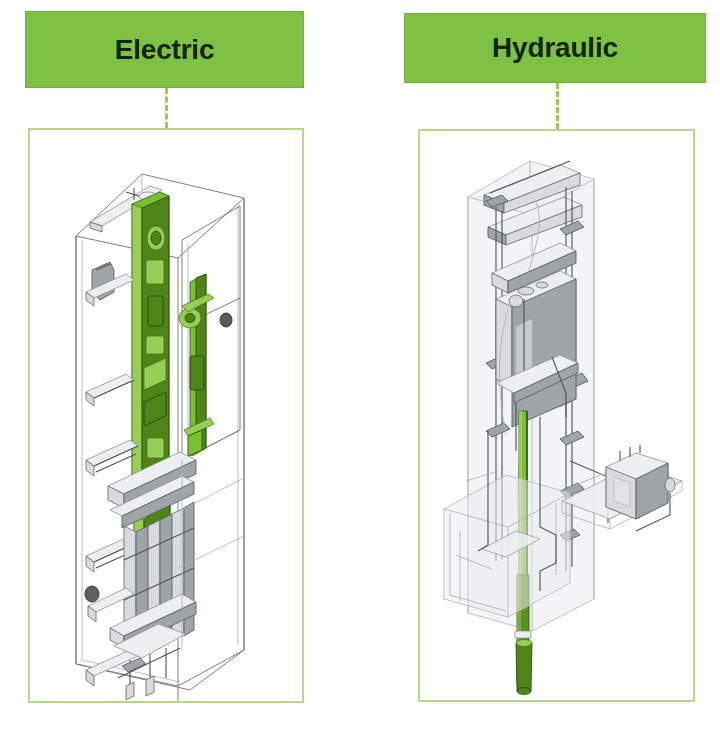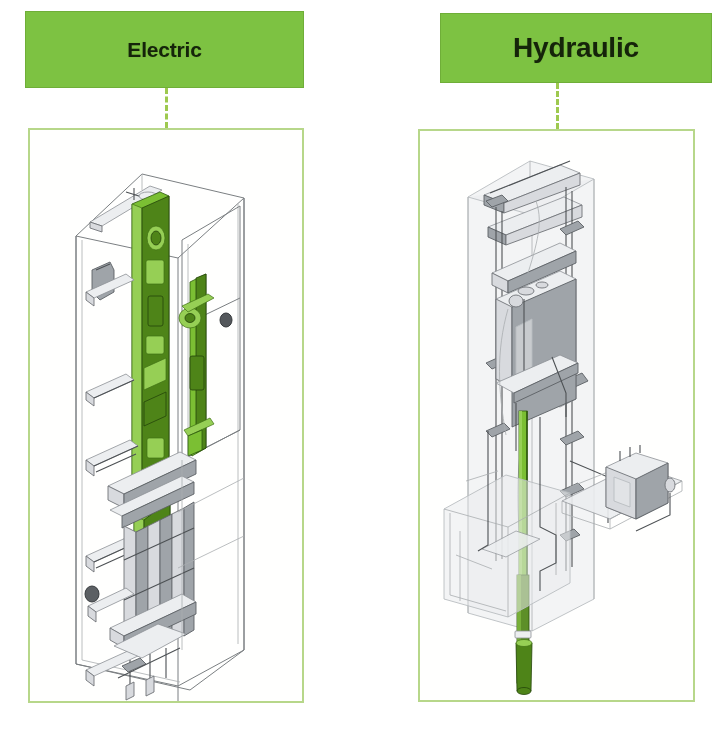--- a/index.html
+++ b/index.html
@@ -34,22 +34,22 @@
     box-sizing: border-box;
   }
   .header-box .title {
     color: #15240a;
     font-weight: bold;
     line-height: 1.12;
     letter-spacing: -0.2px;
     text-shadow: 0 0 1px rgba(0,0,0,0.18);
   }
   #header-left { left: 25px; top: 11px; width: 279px; height: 77px; }
-  #header-left .title { font-size: 21px; }
-  #header-right { left: 440px; top: 13px; width: 272px; height: 70px; }
+  #header-left .title { font-size: 28px; }
+  #header-right { left: 404px; top: 13px; width: 302px; height: 70px; }
   #header-right .title { font-size: 28px; }
 
   
   .connector {
     position: absolute;
     width: 0;
     border-left: 3px dashed #9ec94f;
   }
   #connector-left  { left: 165px; top: 88px; height: 40px; }
   #connector-right { left: 556px; top: 83px; height: 46px; }

